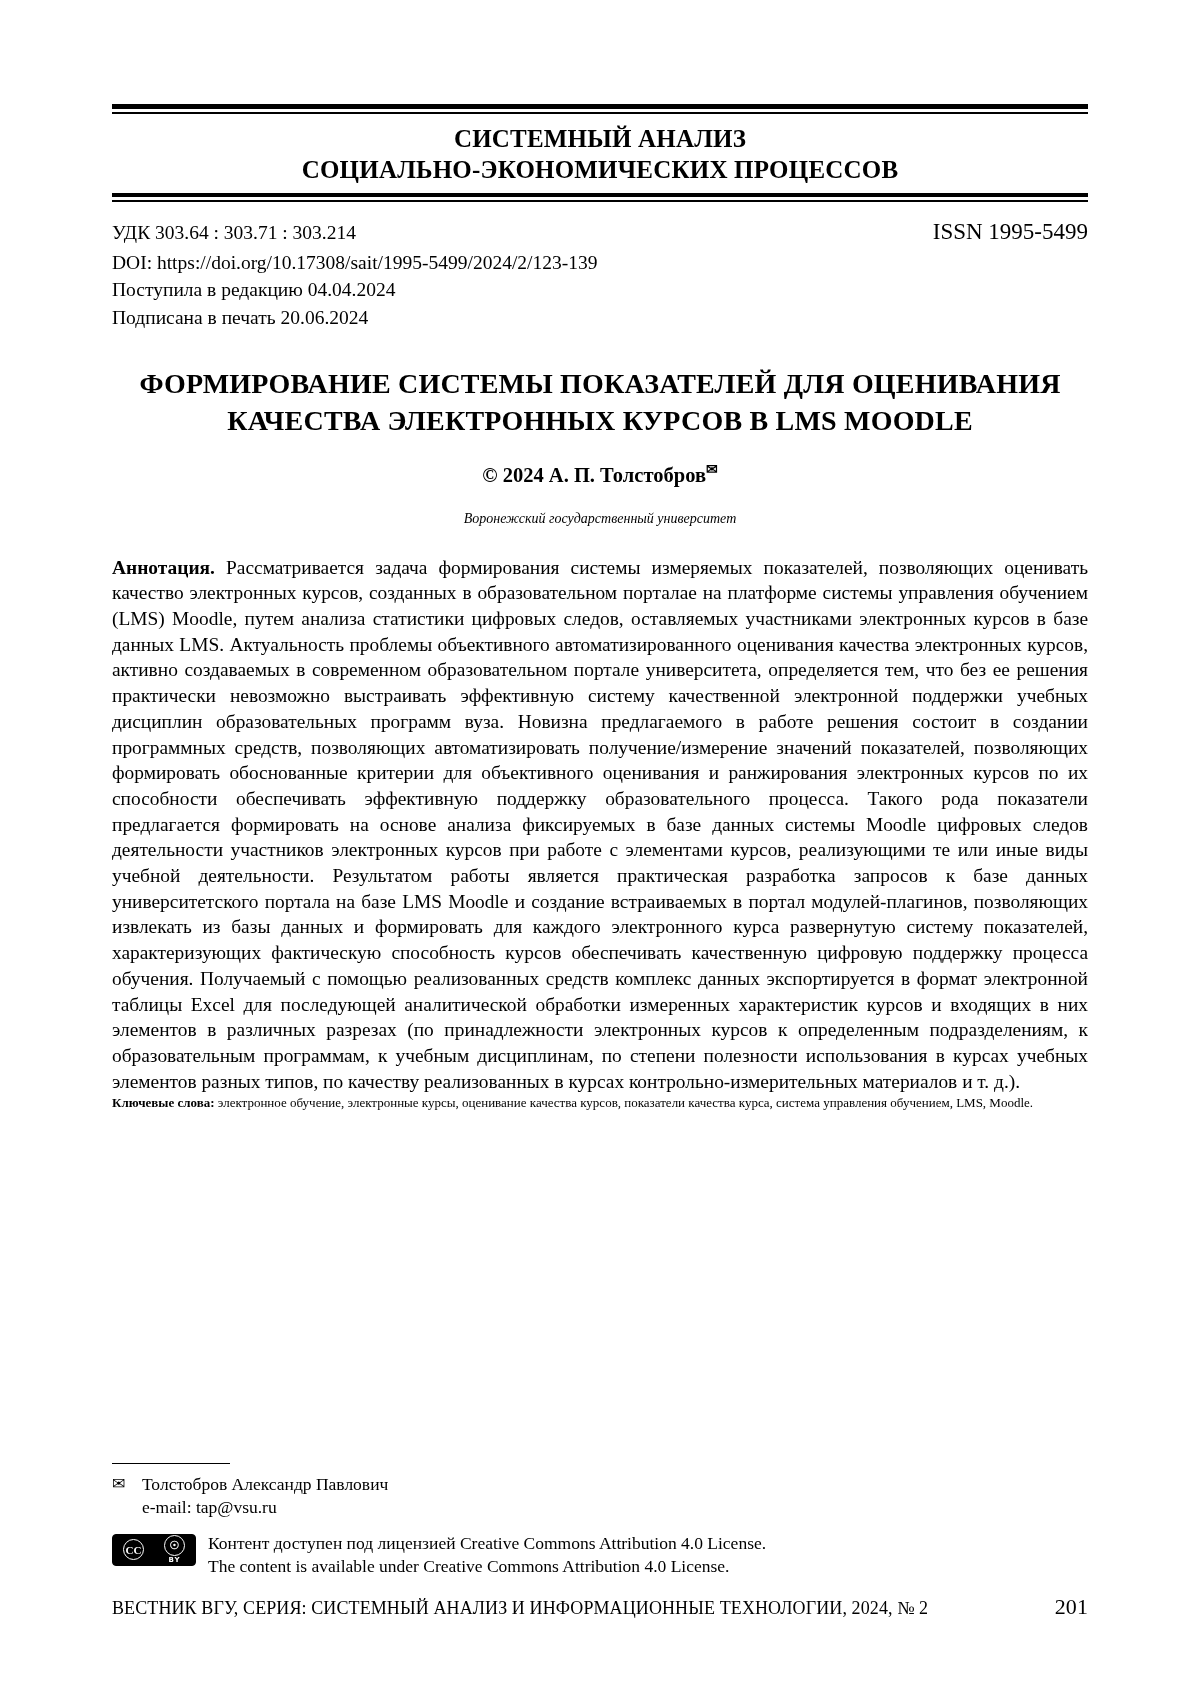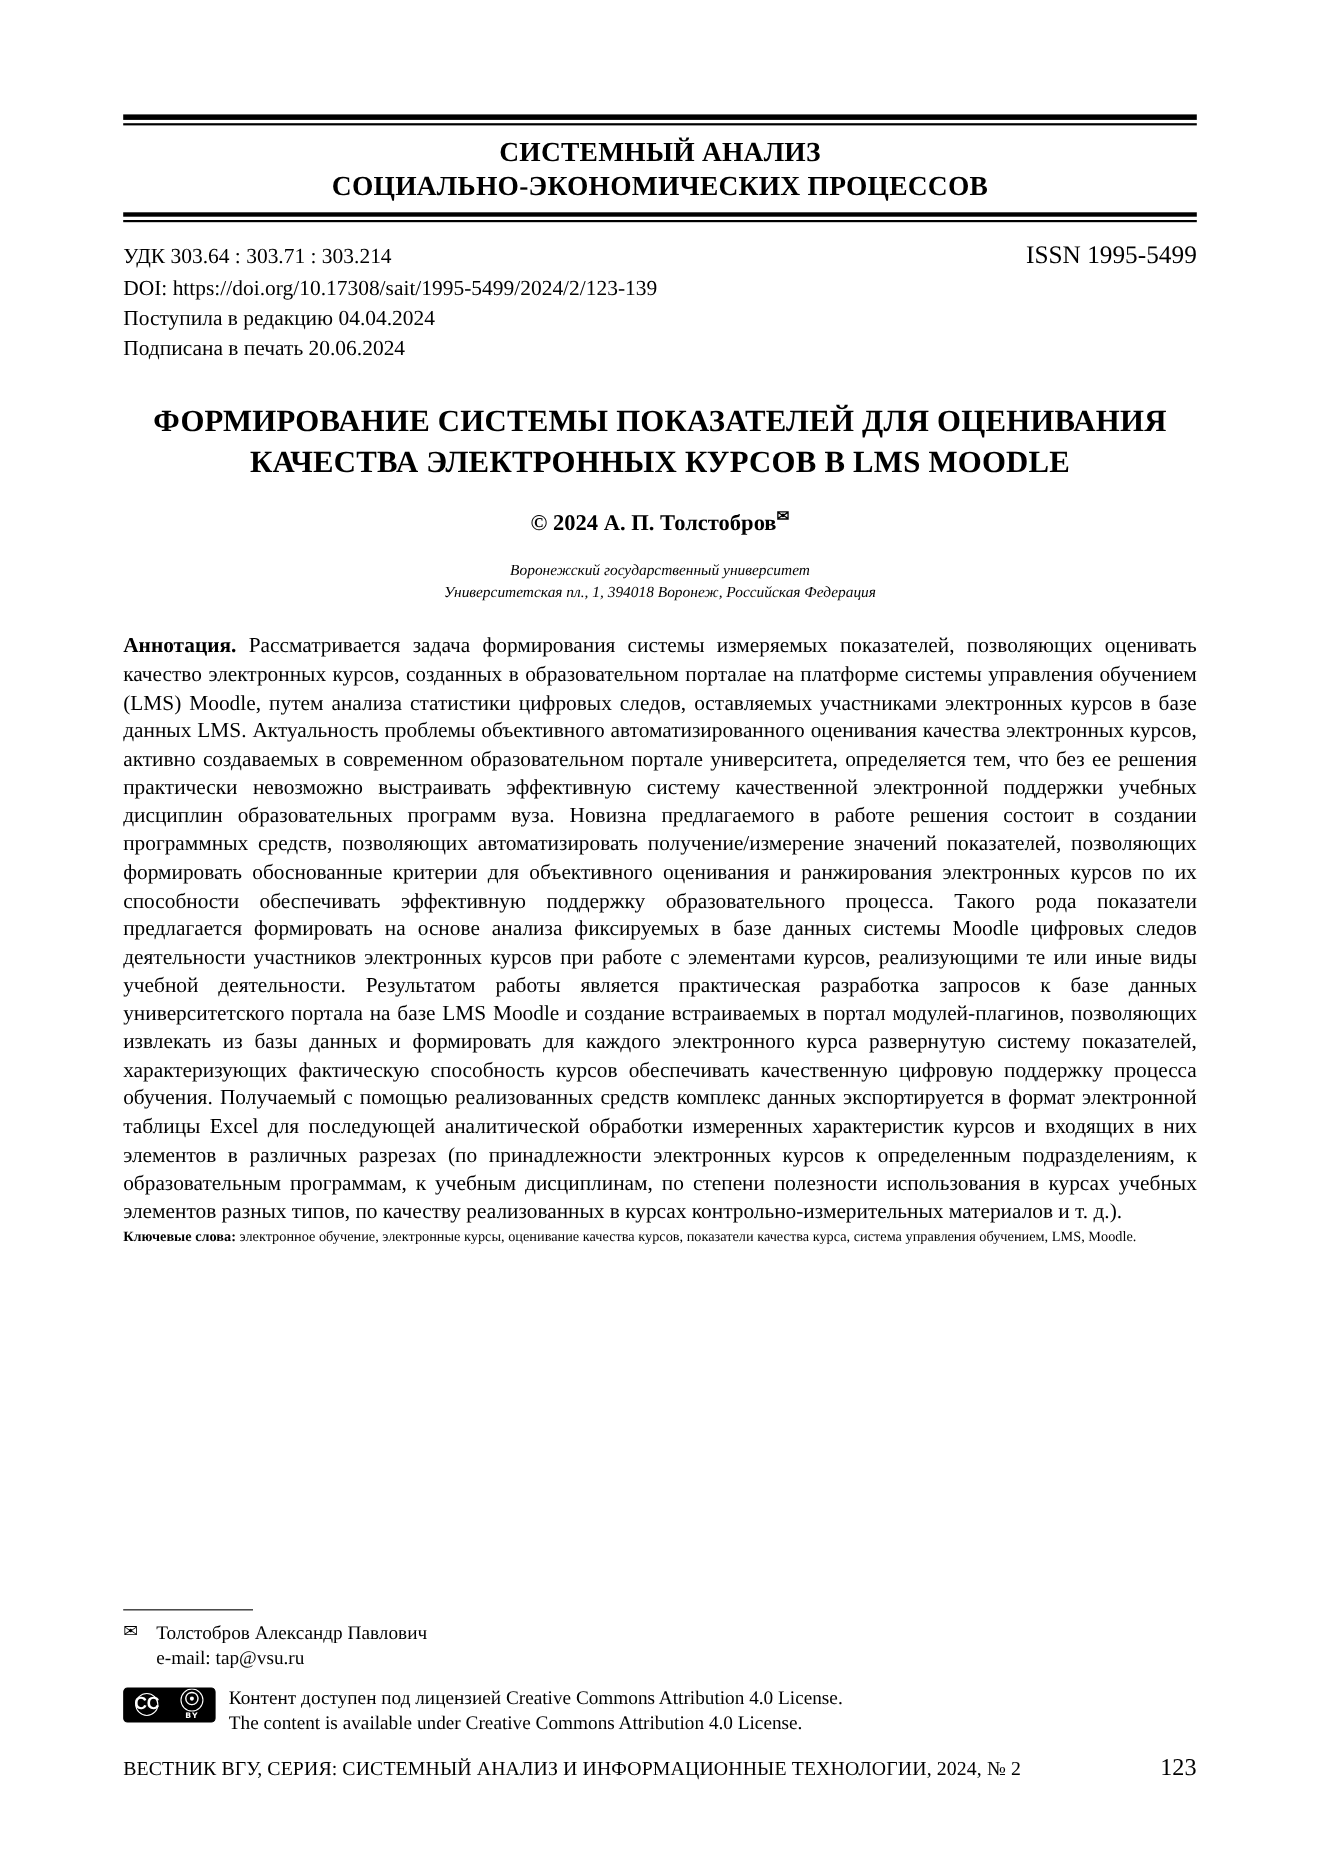--- a/index.html
+++ b/index.html
@@ -171,22 +171,22 @@
   .cc-badge .by {
     font-size: 7px;
     letter-spacing: 1px;
     margin-top: 1px;
   }
   .cc-circle {
     width: 19px; height: 19px;
     border: 1.8px solid #fff;
     border-radius: 50%;
     display:flex; align-items:center; justify-content:center;
-    font-size: 16px;
-    font-family: Liberation Sans, sans-serif;
+    font-size: 11px;
+    font-family: Liberation Serif, serif;
   }
   .cc-text {
     font-size: 17.5px;
     line-height: 1.35;
   }
 
   
   .footer {
     position: absolute;
     left: 112px;
@@ -236,21 +236,20 @@
     <div>ФОРМИРОВАНИЕ СИСТЕМЫ ПОКАЗАТЕЛЕЙ ДЛЯ ОЦЕНИВАНИЯ</div>
     <div>КАЧЕСТВА ЭЛЕКТРОННЫХ КУРСОВ В LMS MOODLE</div>
   </div>
 
   <div class="authors">
     <span>© 2024 А. П. Толстобров</span><span class="env-mark">✉</span>
   </div>
 
   <div class="affil">
     <div>Воронежский государственный университет</div>
-    <div>Университетская пл., 1, 394018 Воронеж, Российская Федерация</div>
   </div>
 
   <div class="abstract">
     <b>Аннотация.</b><span> Рассматривается задача формирования системы измеряемых показателей, позволяющих оценивать качество электронных курсов, созданных в образовательном порталае на платформе системы управления обучением (LMS) Moodle, путем анализа статистики цифровых следов, оставляемых участниками электронных курсов в базе данных LMS. Актуальность проблемы объективного автоматизированного оценивания качества электронных курсов, активно создаваемых в современном образовательном портале университета, определяется тем, что без ее решения практически невозможно выстраивать эффективную систему качественной электронной поддержки учебных дисциплин образовательных программ вуза. Новизна предлагаемого в работе решения состоит в создании программных средств, позволяющих автоматизировать получение/измерение значений показателей, позволяющих формировать обоснованные критерии для объективного оценивания и ранжирования электронных курсов по их способности обеспечивать эффективную поддержку образовательного процесса. Такого рода показатели предлагается формировать на основе анализа фиксируемых в базе данных системы Moodle цифровых следов деятельности участников электронных курсов при работе с элементами курсов, реализующими те или иные виды учебной деятельности. Результатом работы является практическая разработка запросов к базе данных университетского портала на базе LMS Moodle и создание встраиваемых в портал модулей-плагинов, позволяющих извлекать из базы данных и формировать для каждого электронного курса развернутую систему показателей, характеризующих фактическую способность курсов обеспечивать качественную цифровую поддержку процесса обучения. Получаемый с помощью реализованных средств комплекс данных экспортируется в формат электронной таблицы Excel для последующей аналитической обработки измеренных характеристик курсов и входящих в них элементов в различных разрезах (по принадлежности электронных курсов к определенным подразделениям, к образовательным программам, к учебным дисциплинам, по степени полезности использования в курсах учебных элементов разных типов, по качеству реализованных в курсах контрольно-измерительных материалов и т. д.).</span>
   </div>
 
   <div class="keywords">
     <b>Ключевые слова:</b><span> электронное обучение, электронные курсы, оценивание качества курсов, показатели качества курса, система управления обучением, LMS, Moodle.</span>
   </div>
 
@@ -276,16 +275,16 @@
       </div>
       <div class="cc-text">
         <div>Контент доступен под лицензией Creative Commons Attribution 4.0 License.</div>
         <div>The content is available under Creative Commons Attribution 4.0 License.</div>
       </div>
     </div>
   </div>
 
   <div class="footer">
     <span>ВЕСТНИК ВГУ, СЕРИЯ: СИСТЕМНЫЙ АНАЛИЗ И ИНФОРМАЦИОННЫЕ ТЕХНОЛОГИИ, 2024, № 2</span>
-    <span class="page-no">123</span>
+    <span class="page-no">201</span>
   </div>
 
 </div>
 
 </body></html>

